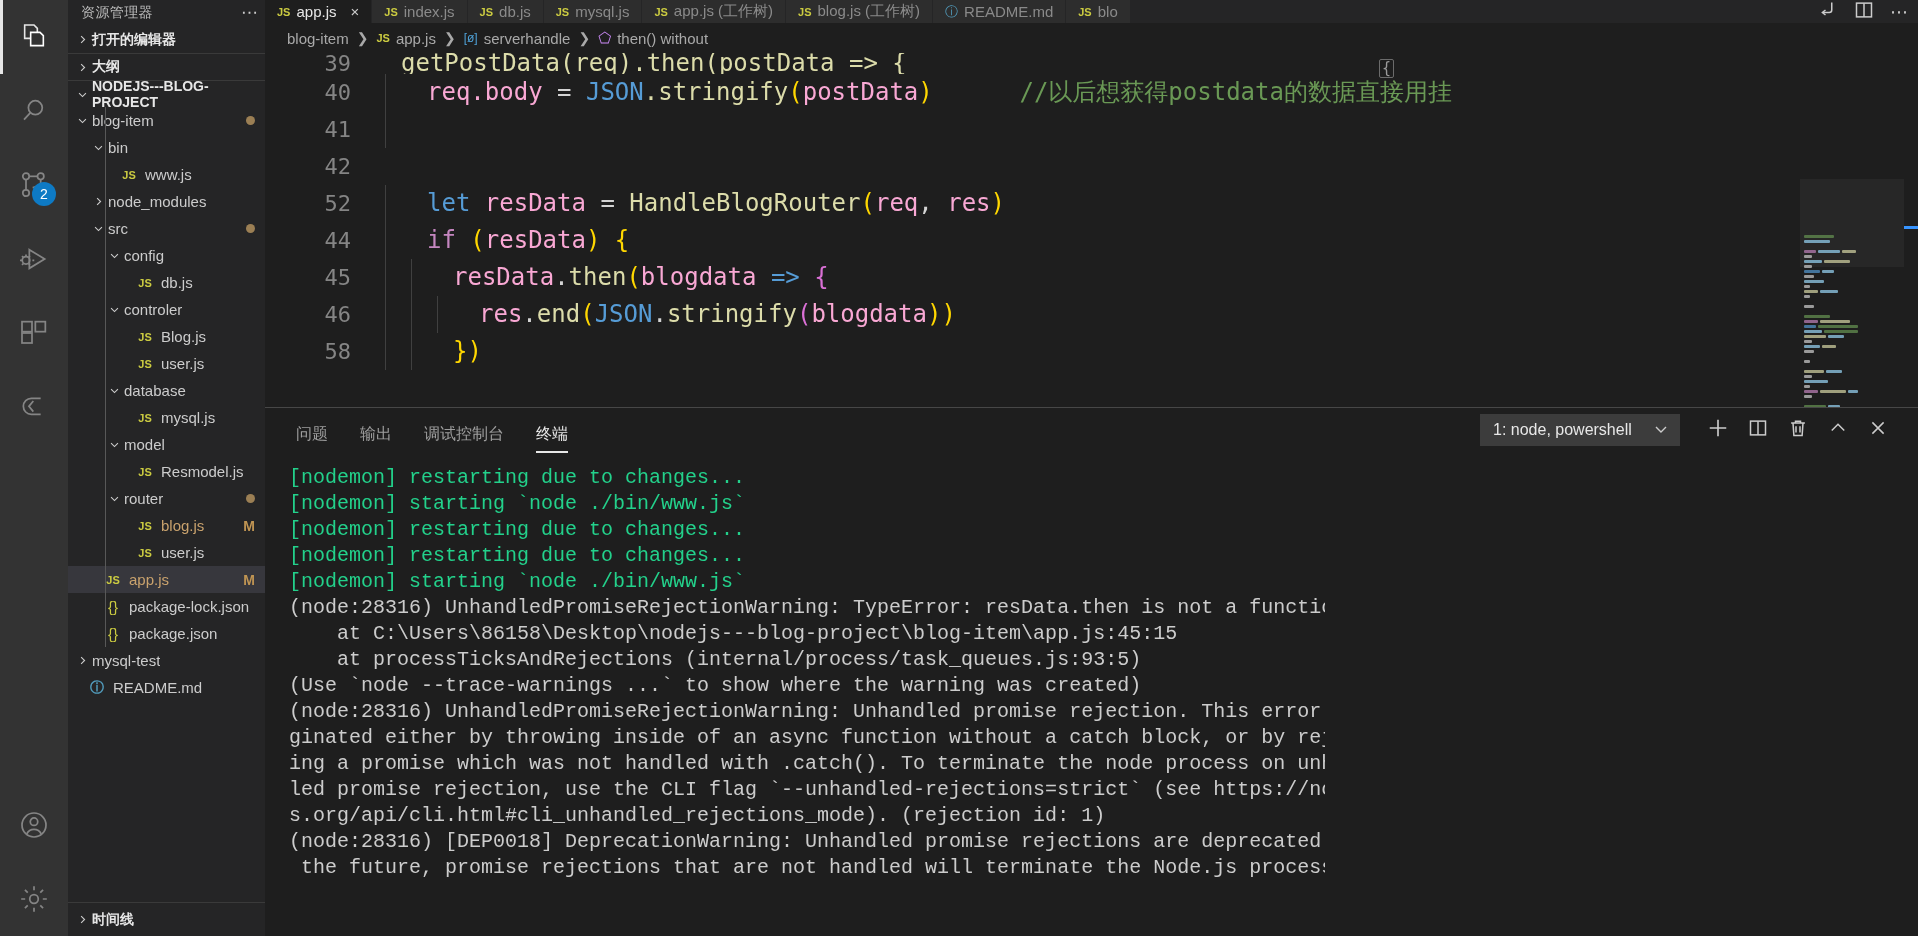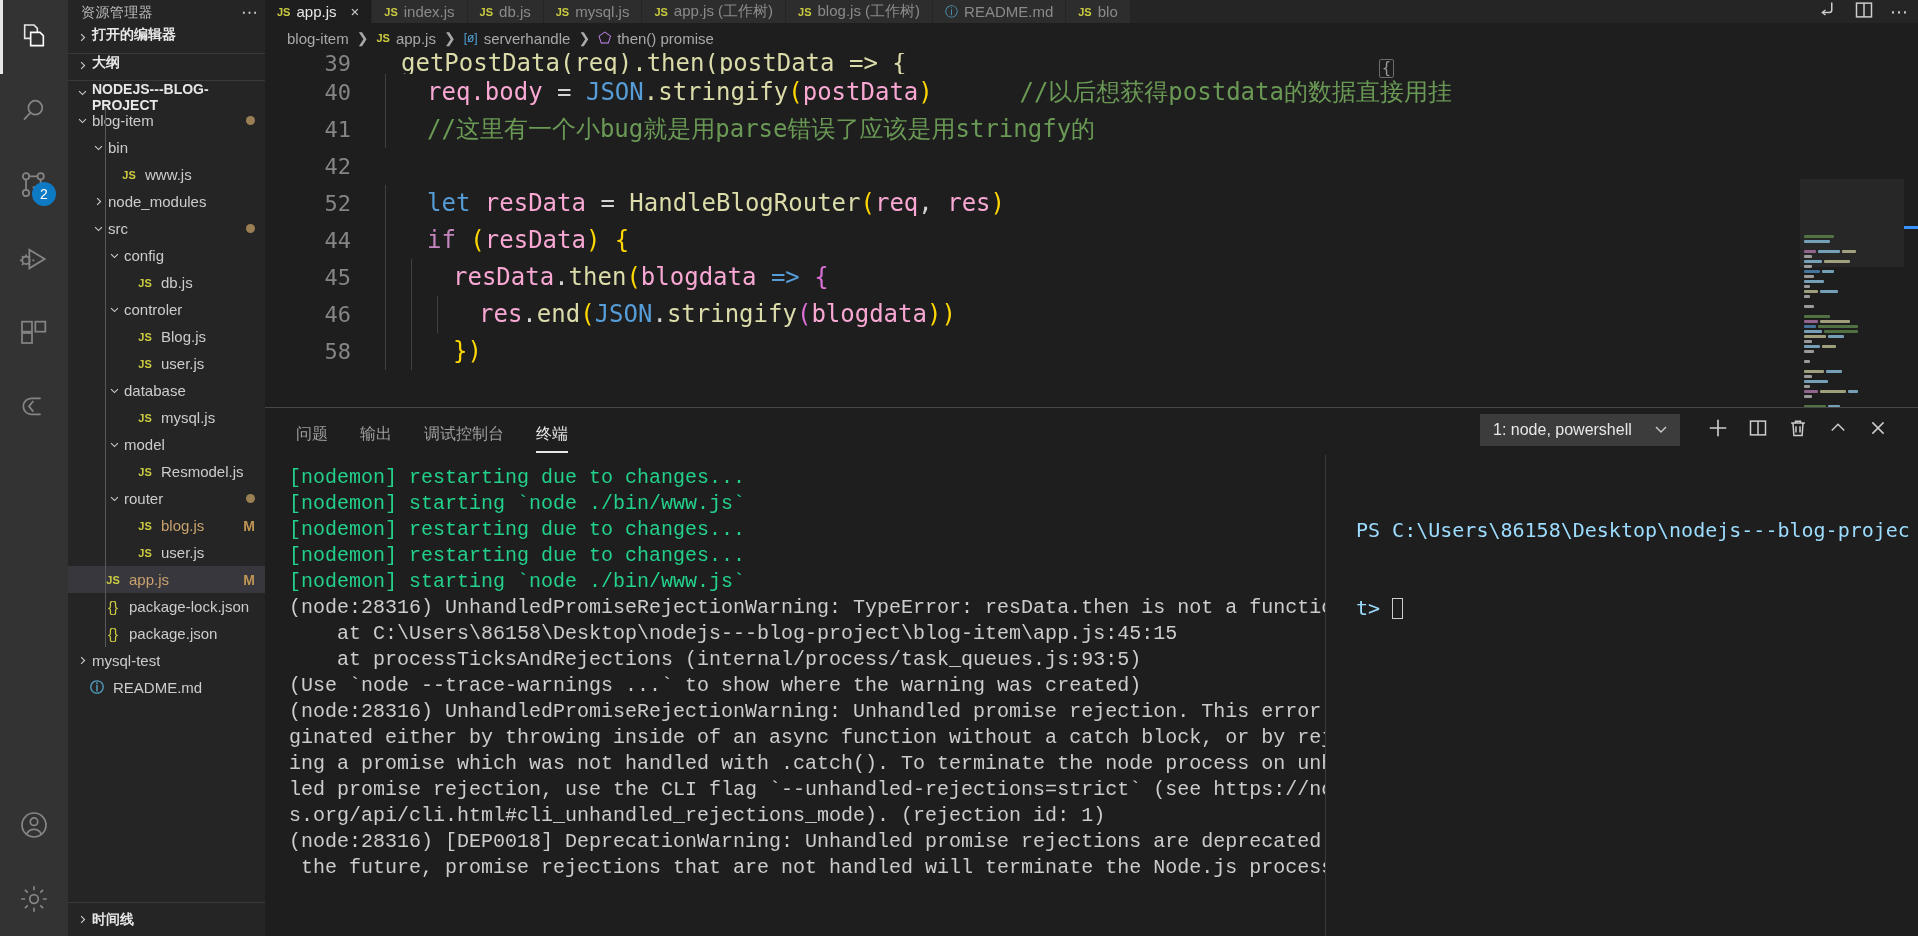--- a/index.html
+++ b/index.html
@@ -60,21 +60,21 @@
     height: 26px;
     display: flex; align-items: center; justify-content: space-between;
     padding: 0 6px 0 13px;
     font-size: 14px; color: #bbbbbb;
     letter-spacing: .4px;
   }
   .sidebar-title .dots { font-size: 17px; color: #cccccc; letter-spacing: 1px; line-height: 8px; }
 
   .section-header {
     height: 27px;
-    display: flex; align-items: flex-start;
+    display: flex; align-items: center;
     font-size: 14px; font-weight: bold; color: #e7e7e7;
     padding-left: 4px;
     border-top: 1px solid #3a3a3a;
   }
   .section-header.nb { border-top: none; }
   .twisty {
     width: 20px; height: 22px; display: inline-flex;
     align-items: center; justify-content: center;
     color: #cccccc; flex: 0 0 20px;
   }
@@ -721,40 +721,40 @@
         <span>app.js</span>
       </span>
       <span class="bc-sep">❯</span>
       <span class="bc-item">
         <span class="bc-icon-mod">[ø]</span>
         <span>serverhandle</span>
       </span>
       <span class="bc-sep">❯</span>
       <span class="bc-item">
         <span class="bc-icon-fn">⬠</span>
-        <span>then() promise</span>
+        <span>then() without</span>
       </span>
     </div>
 
     <div class="editor">
       <div class="codearea">
 
         <div class="cline" style="height:21px; line-height:21px; overflow:hidden; align-items:flex-end;">
           <span class="gutter">39</span>
           <span class="codetext"><span class="tk-fn">getPostData(req).then(postData =&gt; {</span></span>
         </div>
 
         <div class="cline">
           <span class="gutter">40</span>
           <span class="codetext"><span class="vline" style="left:7px"></span><span style="padding-left:26px"></span><span class="tk-ident">req</span><span class="tk-ident">.body</span><span class="tk-op"> = </span><span class="tk-var">JSON</span><span class="tk-fn">.stringify</span><span class="tk-br1">(</span><span class="tk-ident">postData</span><span class="tk-br1">)</span><span class="tk-cmt" style="margin-left:6ch">//以后想获得postdata的数据直接用挂</span></span>
         </div>
 
         <div class="cline">
           <span class="gutter">41</span>
-          <span class="codetext"><span class="vline" style="left:7px"></span><span style="padding-left:26px"></span><span class="tk-cmt">//这里有一个小bug就是用parse错误了应该是用stringfy的</span></span>
+          <span class="codetext"><span class="vline" style="left:7px"></span><span style="padding-left:26px"></span></span>
         </div>
 
         <div class="cline">
           <span class="gutter">42</span>
           <span class="codetext"></span>
         </div>
 
         <div class="cline">
           <span class="gutter">52</span>
           <span class="codetext"><span class="vline" style="left:7px"></span><span style="padding-left:26px"></span><span class="tk-var">let </span><span class="tk-ident">resData</span><span class="tk-op"> = </span><span class="tk-fn">HandleBlogRouter</span><span class="tk-br1">(</span><span class="tk-ident">req</span><span class="tk-punc">, </span><span class="tk-ident">res</span><span class="tk-br1">)</span></span>
@@ -951,20 +951,16 @@
               <svg width="20" height="20" viewBox="0 0 16 16" fill="none" stroke="currentColor" stroke-width="1.2">
                   <path d="M3.5 3.5l9 9M12.5 3.5l-9 9"></path>
                 </svg>
             </span>
           </div>
         </div>
       </div>
 
       <div class="terminal-body">
         <div class="term-pane left" id="term-left"><div class="t-green">[nodemon] restarting due to changes...</div><div class="t-green">[nodemon] starting `node ./bin/www.js`</div><div class="t-green">[nodemon] restarting due to changes...</div><div class="t-green">[nodemon] restarting due to changes...</div><div class="t-green">[nodemon] starting `node ./bin/www.js`</div><div class="t-white">(node:28316) UnhandledPromiseRejectionWarning: TypeError: resData.then is not a function</div><div class="t-white">    at C:\Users\86158\Desktop\nodejs---blog-project\blog-item\app.js:45:15</div><div class="t-white">    at processTicksAndRejections (internal/process/task_queues.js:93:5)</div><div class="t-white">(Use `node --trace-warnings ...` to show where the warning was created)</div><div class="t-white">(node:28316) UnhandledPromiseRejectionWarning: Unhandled promise rejection. This error ori</div><div class="t-white">ginated either by throwing inside of an async function without a catch block, or by reject</div><div class="t-white">ing a promise which was not handled with .catch(). To terminate the node process on unhand</div><div class="t-white">led promise rejection, use the CLI flag `--unhandled-rejections=strict` (see https://nodej</div><div class="t-white">s.org/api/cli.html#cli_unhandled_rejections_mode). (rejection id: 1)</div><div class="t-white">(node:28316) [DEP0018] DeprecationWarning: Unhandled promise rejections are deprecated. In</div><div class="t-white"> the future, promise rejections that are not handled will terminate the Node.js process wi</div></div>
-        <div class="term-pane right">
-          <div class="t-blue">PS C:\Users\86158\Desktop\nodejs---blog-projec</div>
-          <div><span class="t-blue">t&gt; </span><span class="cursor-box"></span></div>
-        </div>
       </div>
     </div>
   </div>
 </div>
 
 </body></html>

